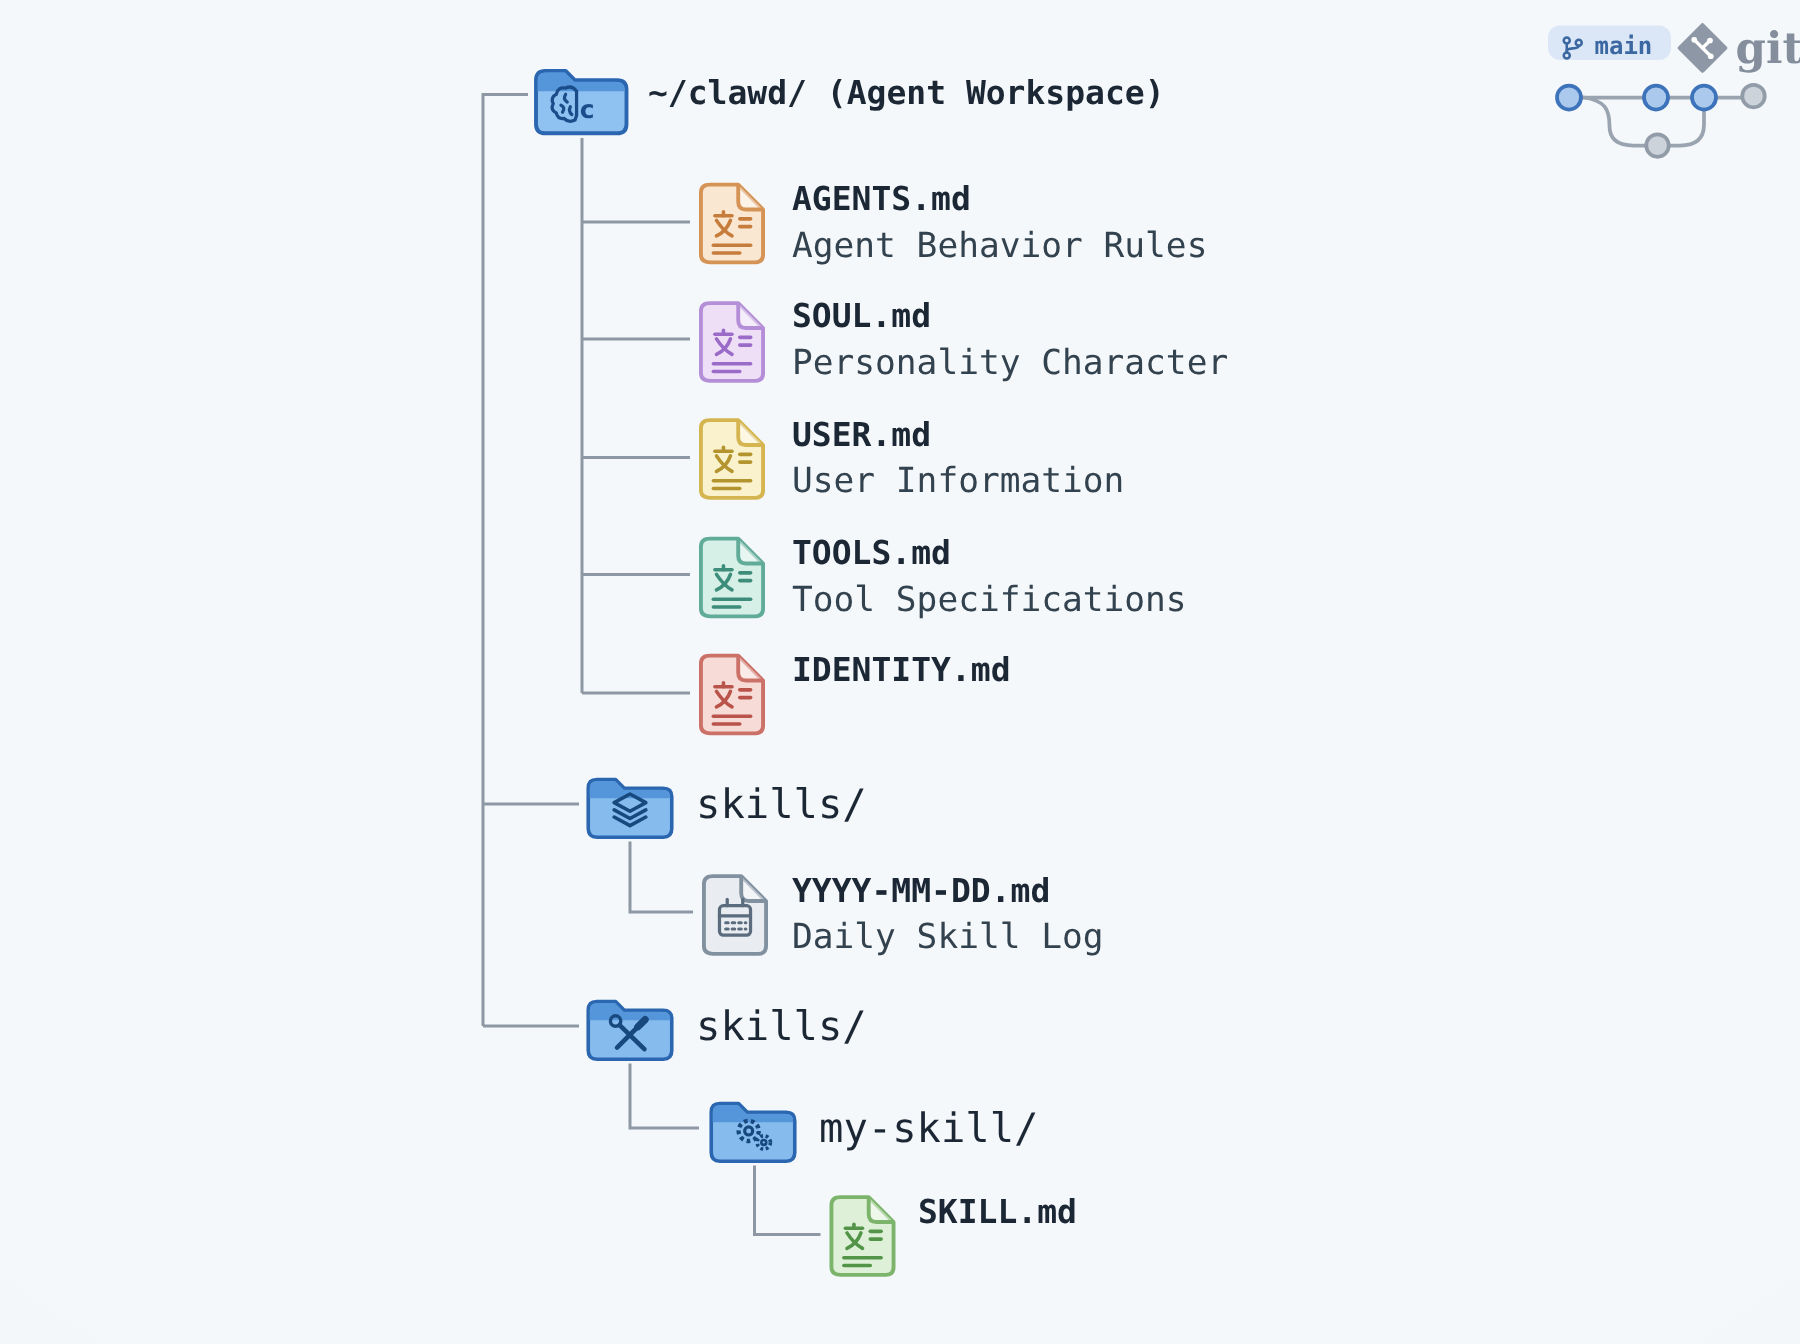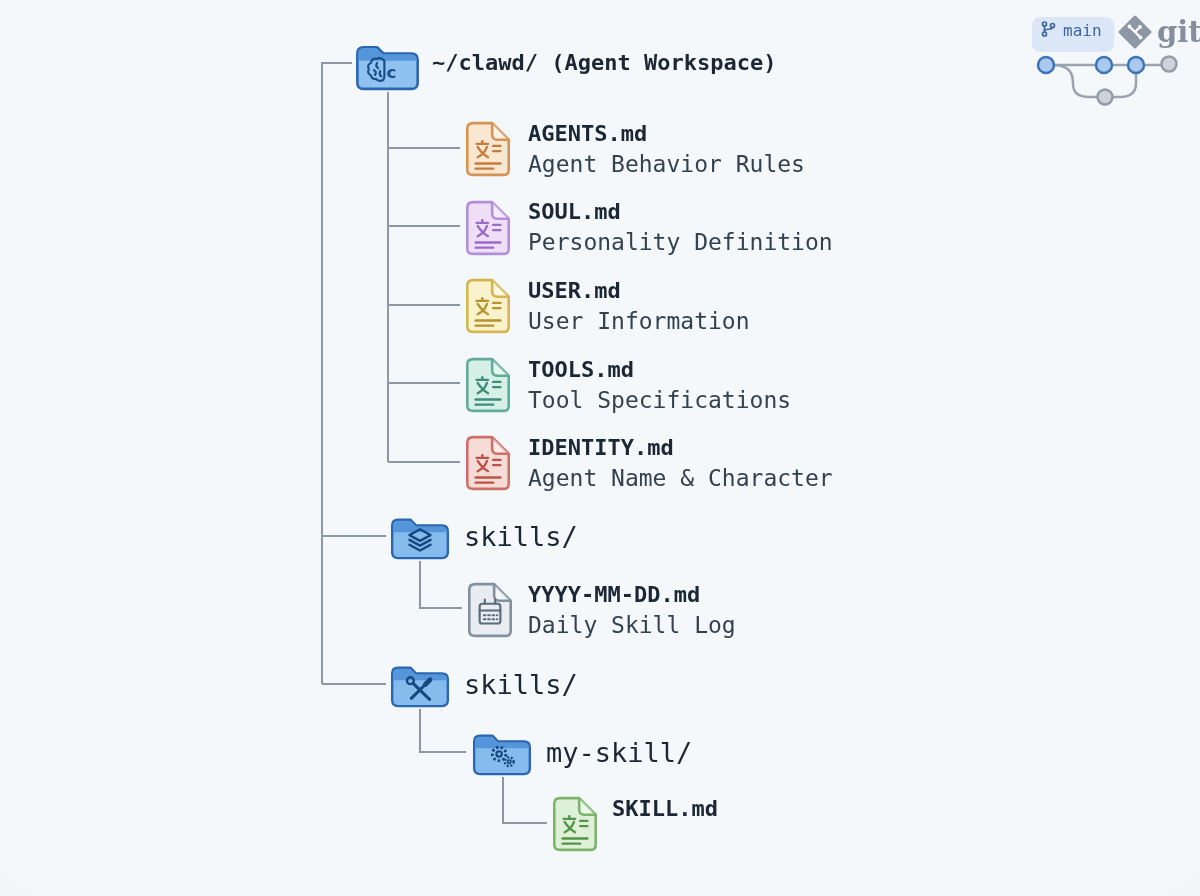--- a/index.html
+++ b/index.html
@@ -6,23 +6,23 @@
   #canvas{
     position:relative;width:1200px;height:896px;overflow:hidden;
     background:radial-gradient(120% 120% at 50% 45%, #f5f8fa 55%, #e8edf1 100%);
     font-family:"DejaVu Sans Mono","Liberation Mono",monospace;
   }
   .abs{position:absolute;}
   .row-title{font-size:22px;font-weight:700;color:#1b2734;white-space:pre;line-height:30px;}
   .row-sub{font-size:23px;font-weight:400;color:#33424f;white-space:pre;line-height:26px;}
   .folder-label{font-size:27px;font-weight:500;color:#1b2734;white-space:pre;line-height:30px;}
   .badge{
-    display:flex;align-items:flex-start;gap:7px;
-    background:#dbe7f7;border-radius:8px;padding:4px 12px 12px 9px;
-    color:#3c68a2;font-size:16px;font-weight:400;
+    display:flex;align-items:flex-end;gap:7px;
+    background:#dbe7f7;border-radius:8px;padding:4px 12px 0 9px;
+    color:#3c68a2;font-size:16px;font-weight:700;
   }
   .gitword{font-family:"DejaVu Serif","Liberation Serif",serif;font-weight:700;font-size:29px;color:#848e9c;line-height:29px;}
   svg{display:block;}
 </style>
 </head>
 <body>
 
 <div id="canvas">
 
   <svg class="abs" style="left:0;top:0" width="1200" height="896">
@@ -119,21 +119,21 @@
         <path d="M17.5,23 v-2.5"></path>
       <path d="M13,26 q4.5,7 10,10"></path>
         <path d="M22,26 q-2.5,7 -9,10"></path>
       <path d="M28,25 h7"></path>
         <path d="M28,30 h7"></path>
       <path d="M11,42 h24"></path>
         <path d="M11,47 h17"></path>
     </g>
   </svg>
   <div class="abs row-title" style="left:528px;top:197px">SOUL.md</div>
-  <div class="abs row-sub" style="left:528px;top:229px">Personality Definition</div>
+  <div class="abs row-sub" style="left:528px;top:229px">Personality Character</div>
 
   <svg class="abs" style="left:464px;top:277px" width="48" height="58" viewBox="0 0 46 56">
     <path d="M9,3 H27 L43,19 V48 Q43,53 38,53 H9 Q3,53 3,48 V8 Q3,3 9,3 Z" stroke-width="2.5" stroke-linejoin="round" fill="#faf2cd" stroke="#d4b550"></path>
     <path d="M27,3 V14 Q27,19 32,19 H43" fill="#ffffff" fill-opacity="0.45" stroke-width="2.5" stroke-linejoin="round" stroke="#d4b550"></path>
     <g fill="none" stroke-width="2.3" stroke-linecap="round" stroke="#b3942e">
       <path d="M12,23 h11"></path>
         <path d="M17.5,23 v-2.5"></path>
       <path d="M13,26 q4.5,7 10,10"></path>
         <path d="M22,26 q-2.5,7 -9,10"></path>
       <path d="M28,25 h7"></path>
@@ -170,21 +170,20 @@
         <path d="M17.5,23 v-2.5"></path>
       <path d="M13,26 q4.5,7 10,10"></path>
         <path d="M22,26 q-2.5,7 -9,10"></path>
       <path d="M28,25 h7"></path>
         <path d="M28,30 h7"></path>
       <path d="M11,42 h24"></path>
         <path d="M11,47 h17"></path>
     </g>
   </svg>
   <div class="abs row-title" style="left:528px;top:433px">IDENTITY.md</div>
-  <div class="abs row-sub" style="left:528px;top:465px">Agent Name &amp; Character</div>
 
   <svg class="abs" style="left:388px;top:513px" width="64" height="48" viewBox="0 0 64 50">
     <path d="M3,13 Q3,7 9,7 H22 L28,13 H55 Q61,13 61,19 V41 Q61,47 55,47 H9 Q3,47 3,41 Z" fill="#86bbee" stroke="#2b66b0" stroke-width="2.5" stroke-linejoin="round"></path>
     <path d="M4,13 Q4,8 9,8 H21.5 L27.5,14 H54 Q60,14 60,19.5 L60,20 H4 Z" fill="#5596da"></path>
     <g fill="none" stroke="#17497f" stroke-width="2.5" stroke-linejoin="round" stroke-linecap="round">
       <path d="M32,17 L43,23 L32,29 L21,23 Z"></path>
       <path d="M21,28 L32,34 L43,28"></path>
       <path d="M21,33 L32,39 L43,33"></path>
     </g>
   </svg>

